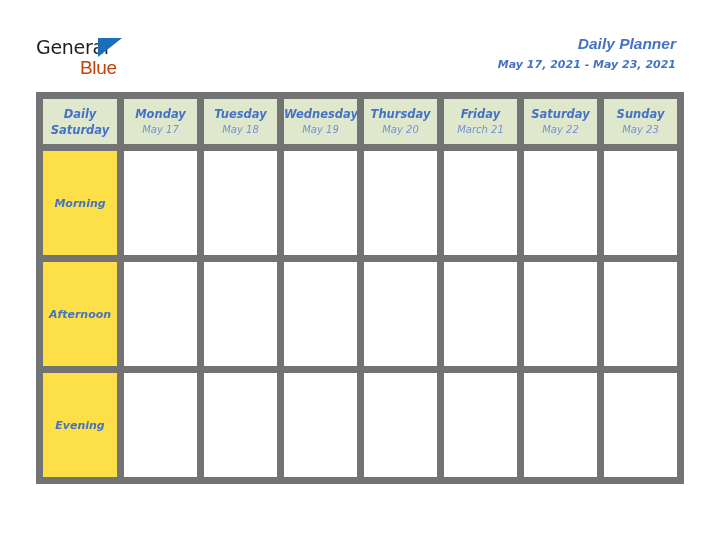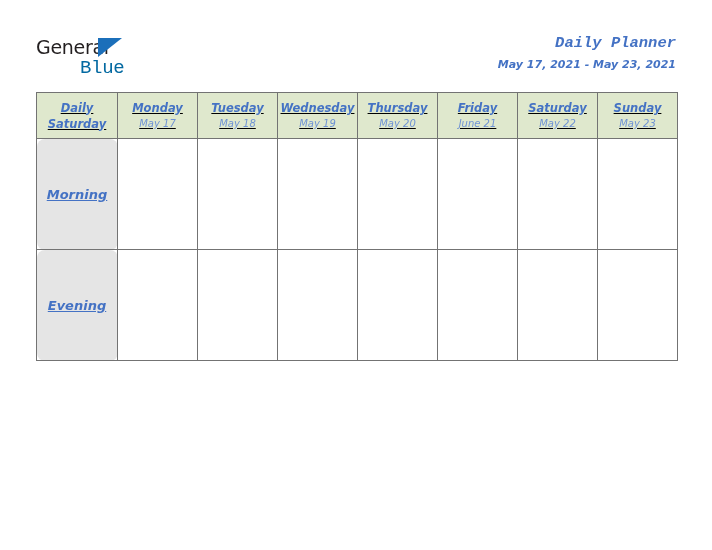--- a/index.html
+++ b/index.html
@@ -40,38 +40,38 @@
     top: 2px;
     width: 0;
     height: 0;
     border-left: 24px solid #1b6fba;
     border-bottom: 19px solid transparent;
   }
   #logo .logo-blue {
     position: absolute;
     left: 44px;
     top: 21px;
-    font-family: Liberation Mono, monospace;
+    font-family: Liberation Sans, sans-serif;
     font-size: 19px;
     font-weight: 400;
-    color: #0369a1;
+    color: #c2410c;
     letter-spacing: -0.3px;
     line-height: 22px;
   }
 
   
   #title-block {
     position: absolute;
     right: 36px;
     top: 33px;
     text-align: right;
     color: #4472c4;
   }
   #title-block .planner-title {
-    font-family: Liberation Mono, monospace;
+    font-family: Liberation Sans, sans-serif;
     font-size: 15.5px;
     font-style: italic;
     font-weight: bold;
     line-height: 21px;
     white-space: nowrap;
   }
   #title-block .planner-range {
     font-family: "DejaVu Sans", sans-serif;
     font-size: 11px;
     font-style: italic;
@@ -84,25 +84,24 @@
   #planner-table {
     position: absolute;
     left: 36px;
     top: 92px;
     width: 641px;
     border-collapse: collapse;
     table-layout: fixed;
   }
   #planner-table th,
   #planner-table td {
-    border: 1px solid #737373;
+    border: 7px solid #737373;
     padding: 0;
     vertical-align: middle;
     text-align: center;
-    text-decoration: underline;
   }
   #planner-table col.col-label { width: 81px; }
   #planner-table col.col-day   { width: 80px; }
 
   thead th {
     background: #dfe8cd;
     height: 45px;
     padding: 4px 2px;
   }
   th .day-name {
@@ -130,23 +129,23 @@
     font-family: "DejaVu Sans", sans-serif;
     font-size: 11.5px;
     font-style: italic;
     font-weight: bold;
     color: #4472c4;
     line-height: 16px;
     white-space: nowrap;
   }
 
   tbody td.row-label {
-    background: #e5e5e5;
-    font-family: "DejaVu Sans", sans-serif;
-    font-size: 13px;
+    background: #fde047;
+    font-family: "DejaVu Sans", sans-serif;
+    font-size: 11px;
     font-style: italic;
     font-weight: bold;
     color: #4472c4;
     border-radius: 8px;
   }
   tbody td.slot-cell {
     background: #ffffff;
   }
   tbody tr.period-row { height: 111px; }
 </style>
@@ -192,21 +191,21 @@
       <th>
         <span class="day-name">Wednesday</span>
         <span class="day-date">May 19</span>
       </th>
       <th>
         <span class="day-name">Thursday</span>
         <span class="day-date">May 20</span>
       </th>
       <th>
         <span class="day-name">Friday</span>
-        <span class="day-date">June 21</span>
+        <span class="day-date">March 21</span>
       </th>
       <th>
         <span class="day-name">Saturday</span>
         <span class="day-date">May 22</span>
       </th>
       <th>
         <span class="day-name">Sunday</span>
         <span class="day-date">May 23</span>
       </th>
     </tr>
@@ -216,20 +215,30 @@
       <td class="row-label">Morning</td>
       <td class="slot-cell"></td>
       <td class="slot-cell"></td>
       <td class="slot-cell"></td>
       <td class="slot-cell"></td>
       <td class="slot-cell"></td>
       <td class="slot-cell"></td>
       <td class="slot-cell"></td>
     </tr>
     <tr class="period-row">
+      <td class="row-label">Afternoon</td>
+      <td class="slot-cell"></td>
+      <td class="slot-cell"></td>
+      <td class="slot-cell"></td>
+      <td class="slot-cell"></td>
+      <td class="slot-cell"></td>
+      <td class="slot-cell"></td>
+      <td class="slot-cell"></td>
+    </tr>
+    <tr class="period-row">
       <td class="row-label">Evening</td>
       <td class="slot-cell"></td>
       <td class="slot-cell"></td>
       <td class="slot-cell"></td>
       <td class="slot-cell"></td>
       <td class="slot-cell"></td>
       <td class="slot-cell"></td>
       <td class="slot-cell"></td>
     </tr>
   </tbody>

